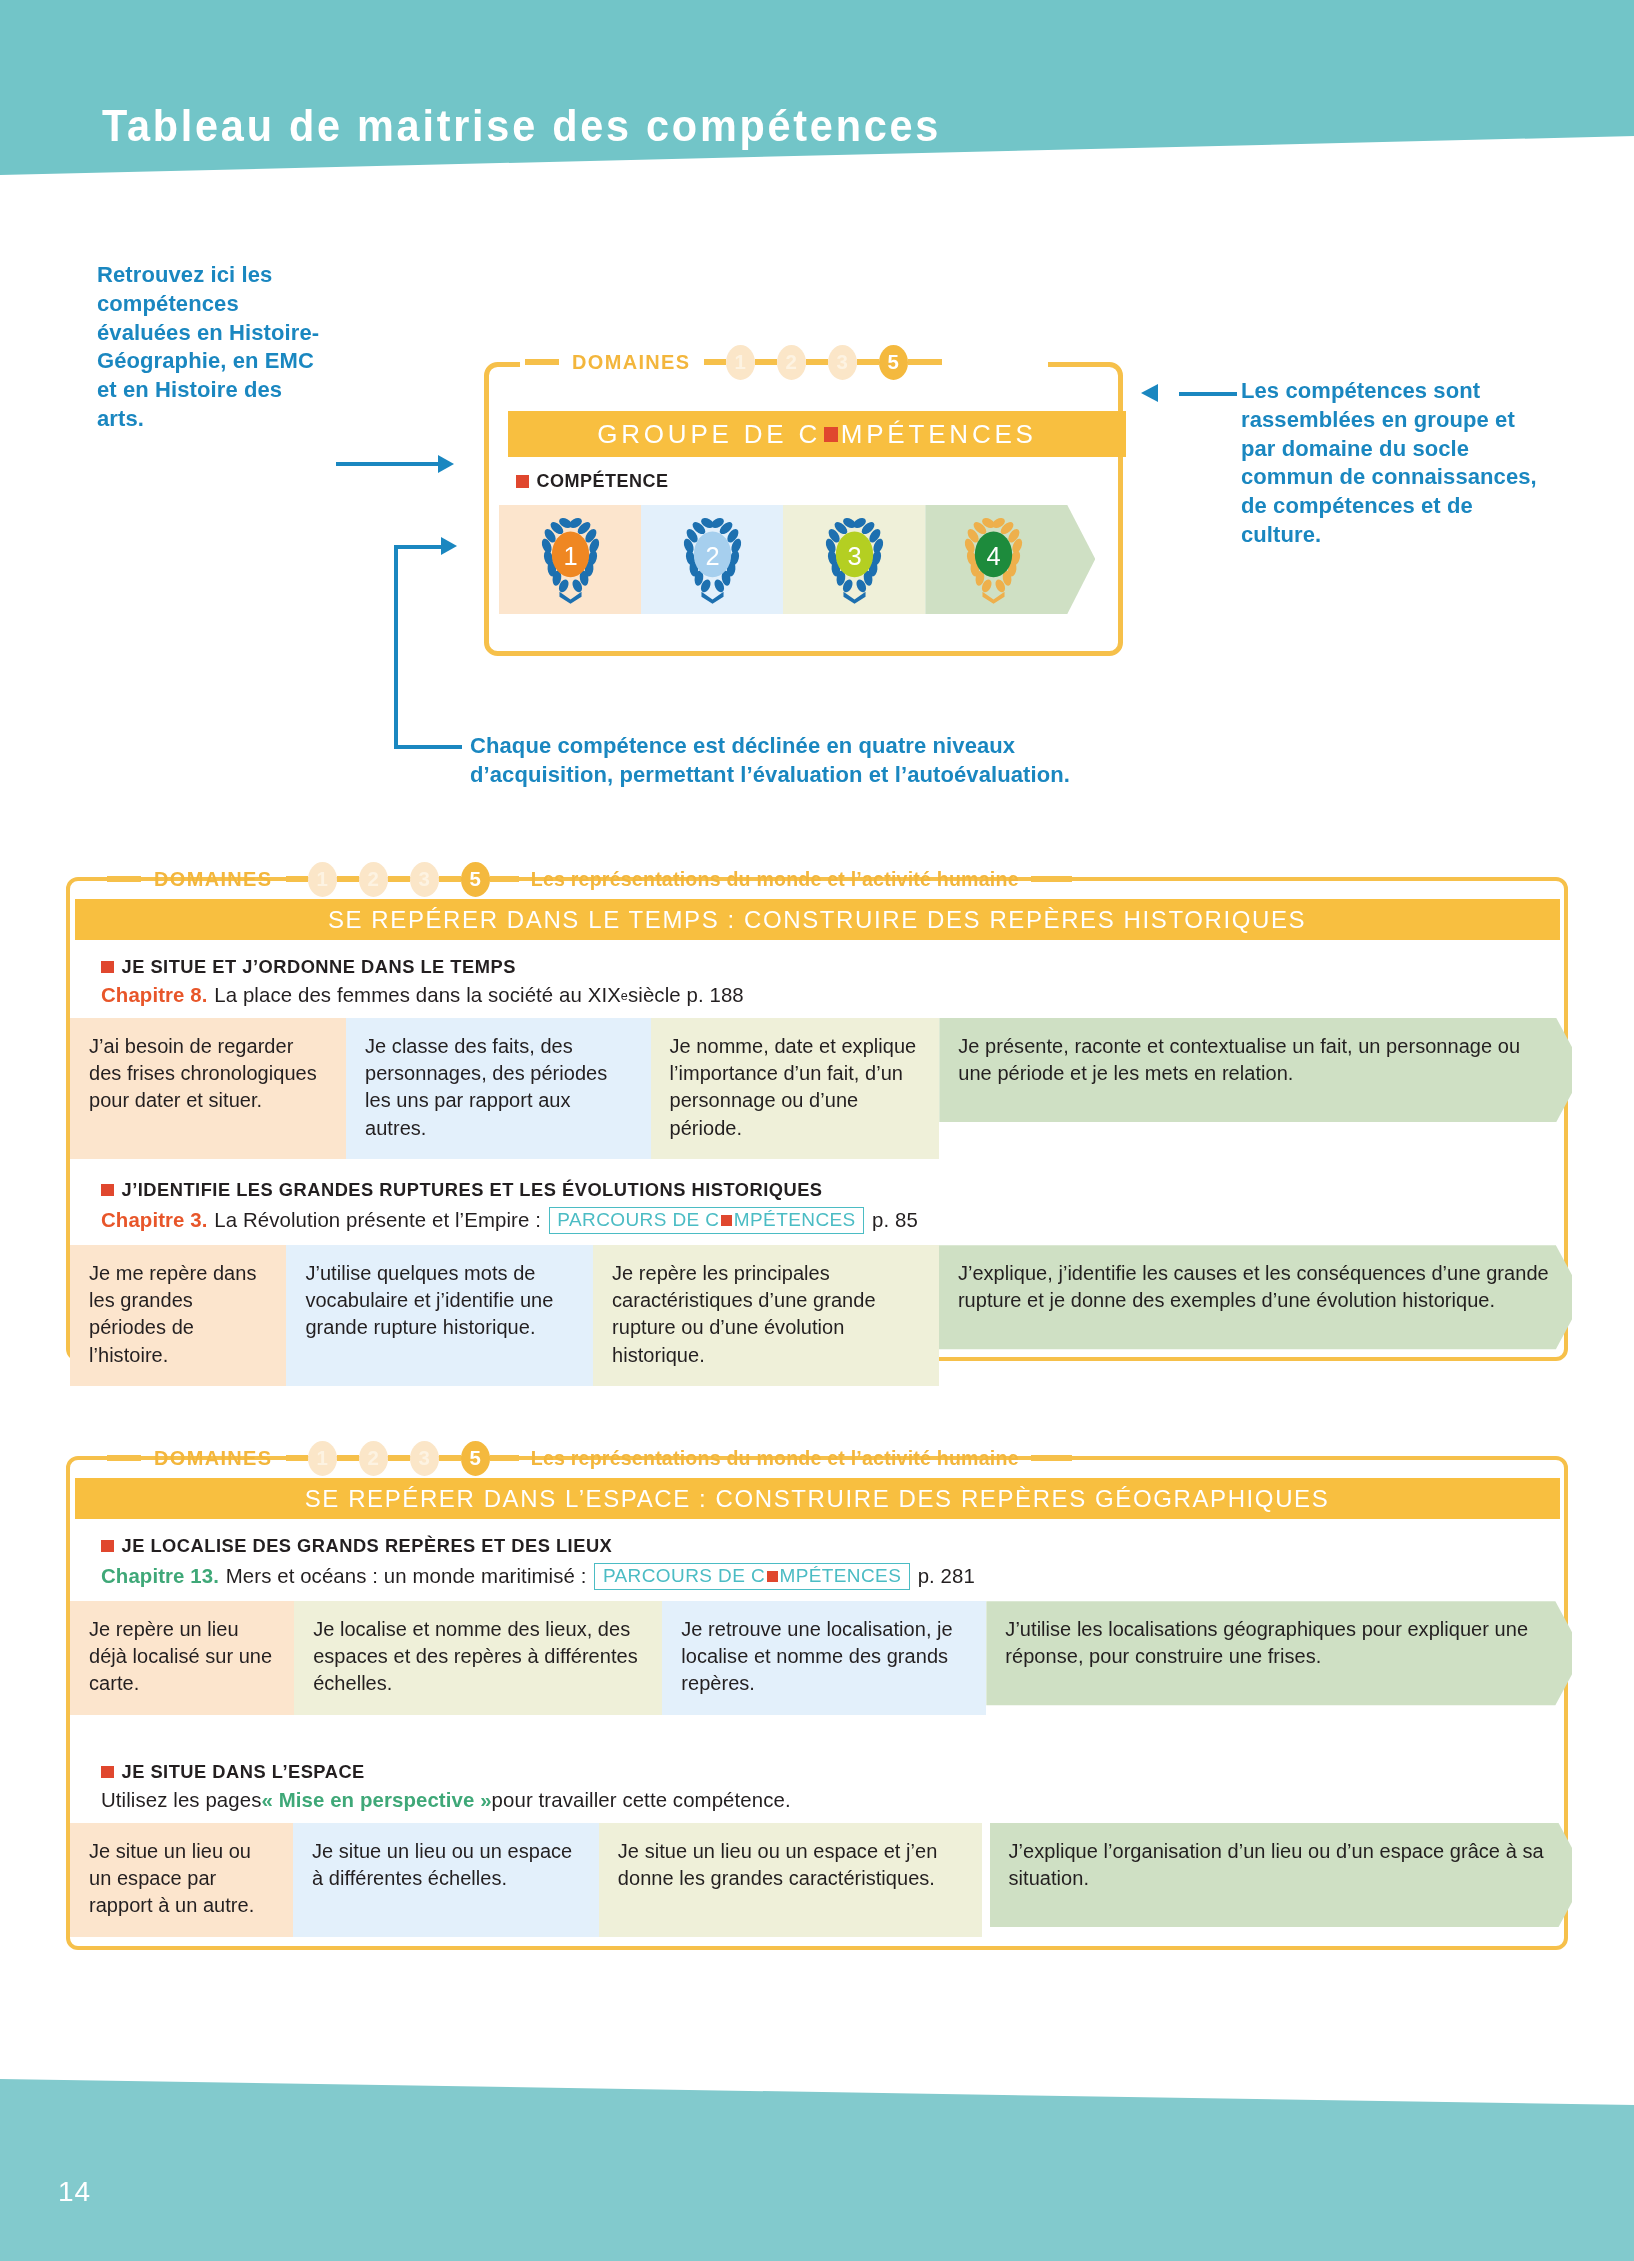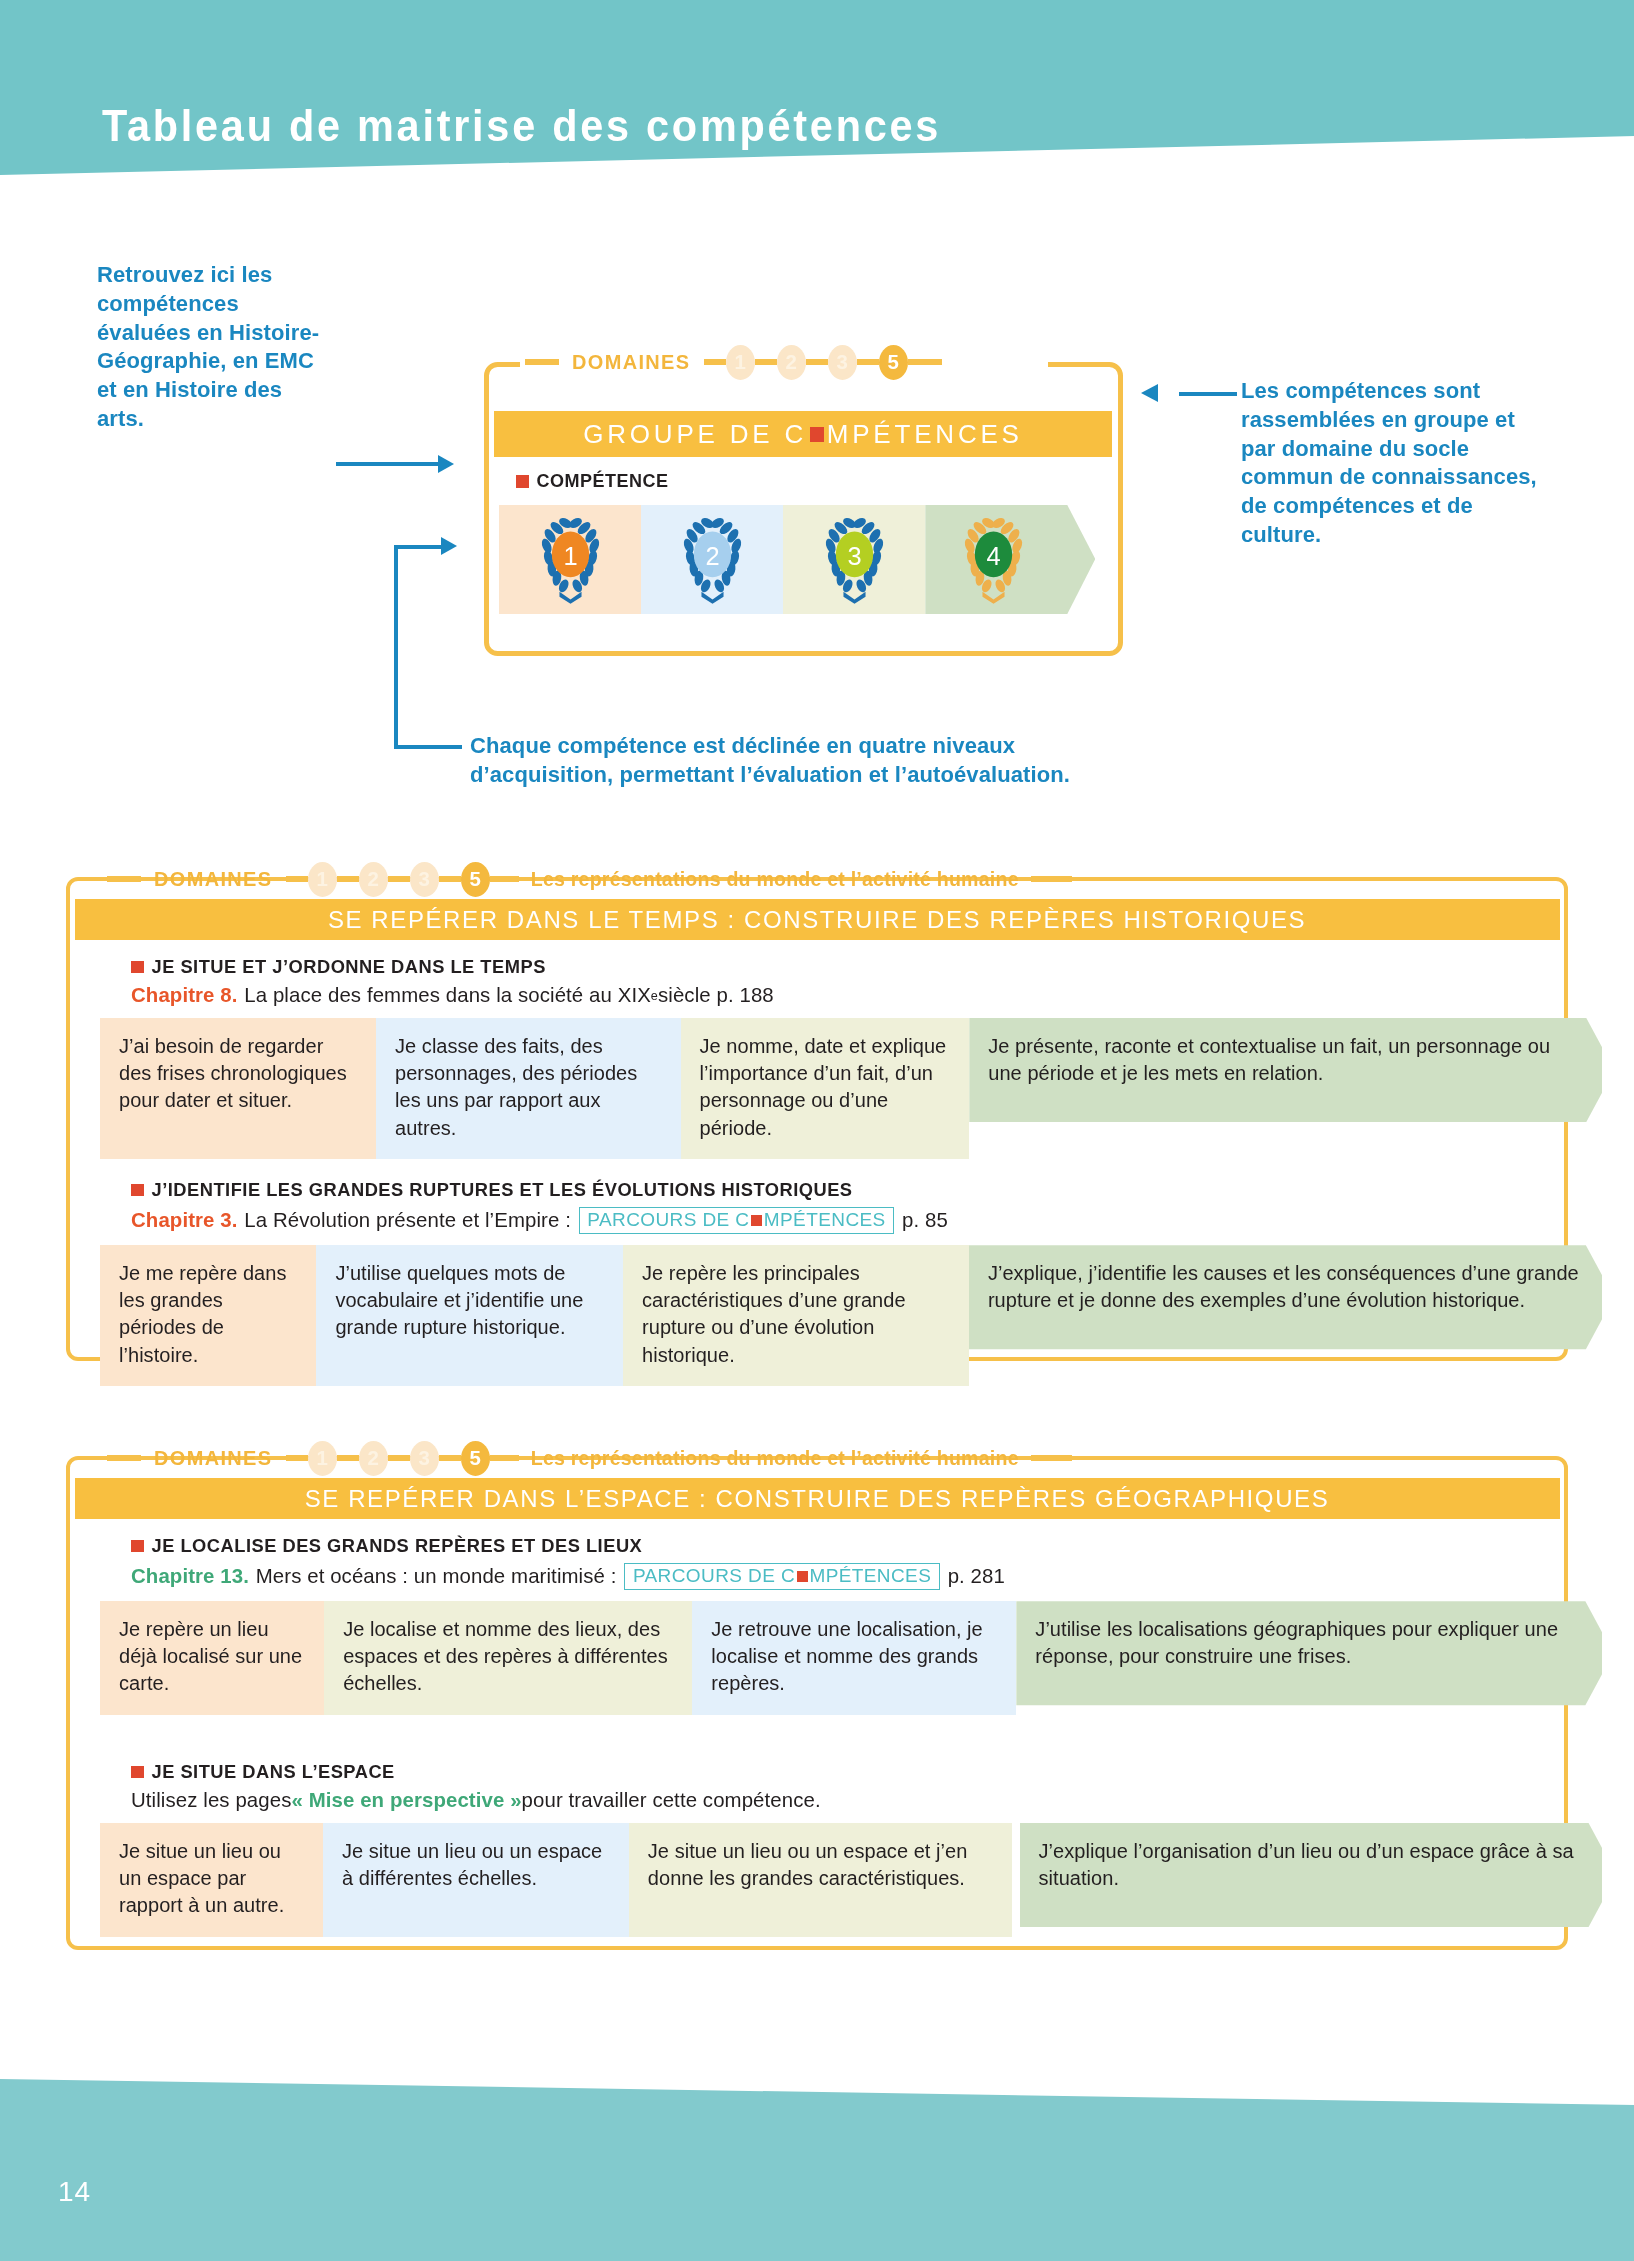--- a/index.html
+++ b/index.html
@@ -131,21 +131,21 @@
     color: #ffffff;
     flex: 0 0 auto;
   }
   .badge.off { background: #fbe6c8; color: #fdf3e2; }
   .badge.on  { background: #f4b93e; color: #ffffff; }
   .dom-conn { width: 22px; height: 5.1px; background: #f6c04a; flex: 0 0 auto; }
 
   
   .group-bar {
     position: absolute;
-    left: 10px; top: 49px;
+    left: 24px; top: 49px;
     width: 618px; height: 46px;
     background: #f8bf40;
     display: flex;
     align-items: center;
     justify-content: center;
   }
   .group-bar-text {
     font-family: "Liberation Sans Narrow", "Liberation Sans", sans-serif;
     font-size: 26px;
     color: #ffffff;
@@ -246,21 +246,21 @@
   .sec-dom-text {
     font-family: "Liberation Sans Narrow", "Liberation Sans", sans-serif;
     font-weight: bold;
     font-size: 19.6px;
     color: #f3b63c;
     white-space: nowrap;
     letter-spacing: 0.2px;
   }
 
   
-  .comp-block { position: absolute; left: 12px; width: 1208px; padding-left: 22px; }
+  .comp-block { position: absolute; left: 4px; width: 1208px; }
   .comp-head {
     display: flex; align-items: center; gap: 7.7px;
     padding-left: 31px;
   }
   .comp-head .comp-title { font-size: 18.3px; }
   .comp-sub {
     padding-left: 31px;
     margin-top: 6px;
     font-family: "Liberation Sans Narrow", "Liberation Sans", sans-serif;
     font-size: 20.4px;

